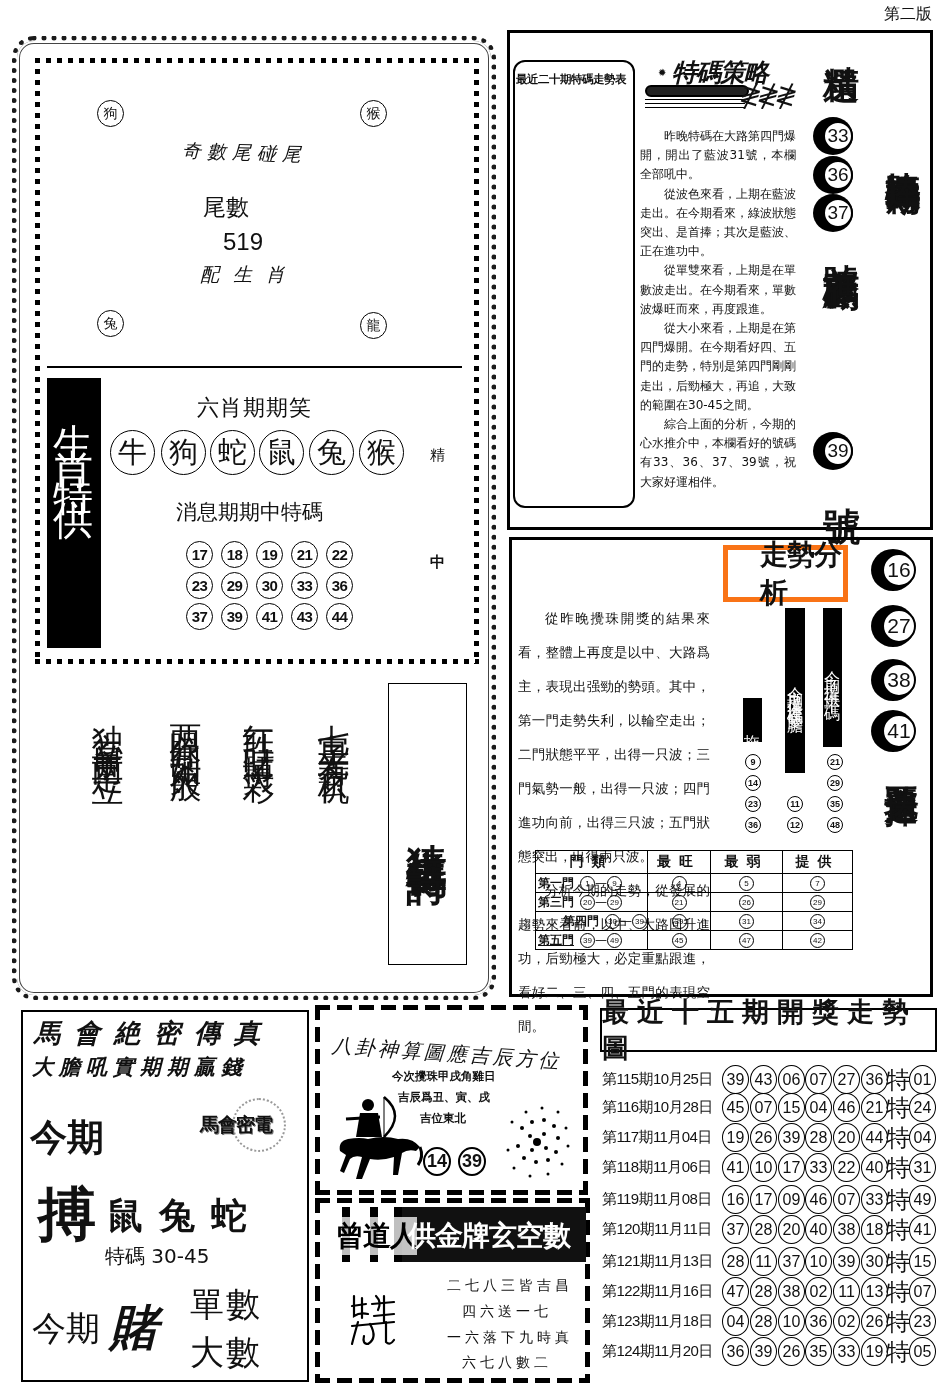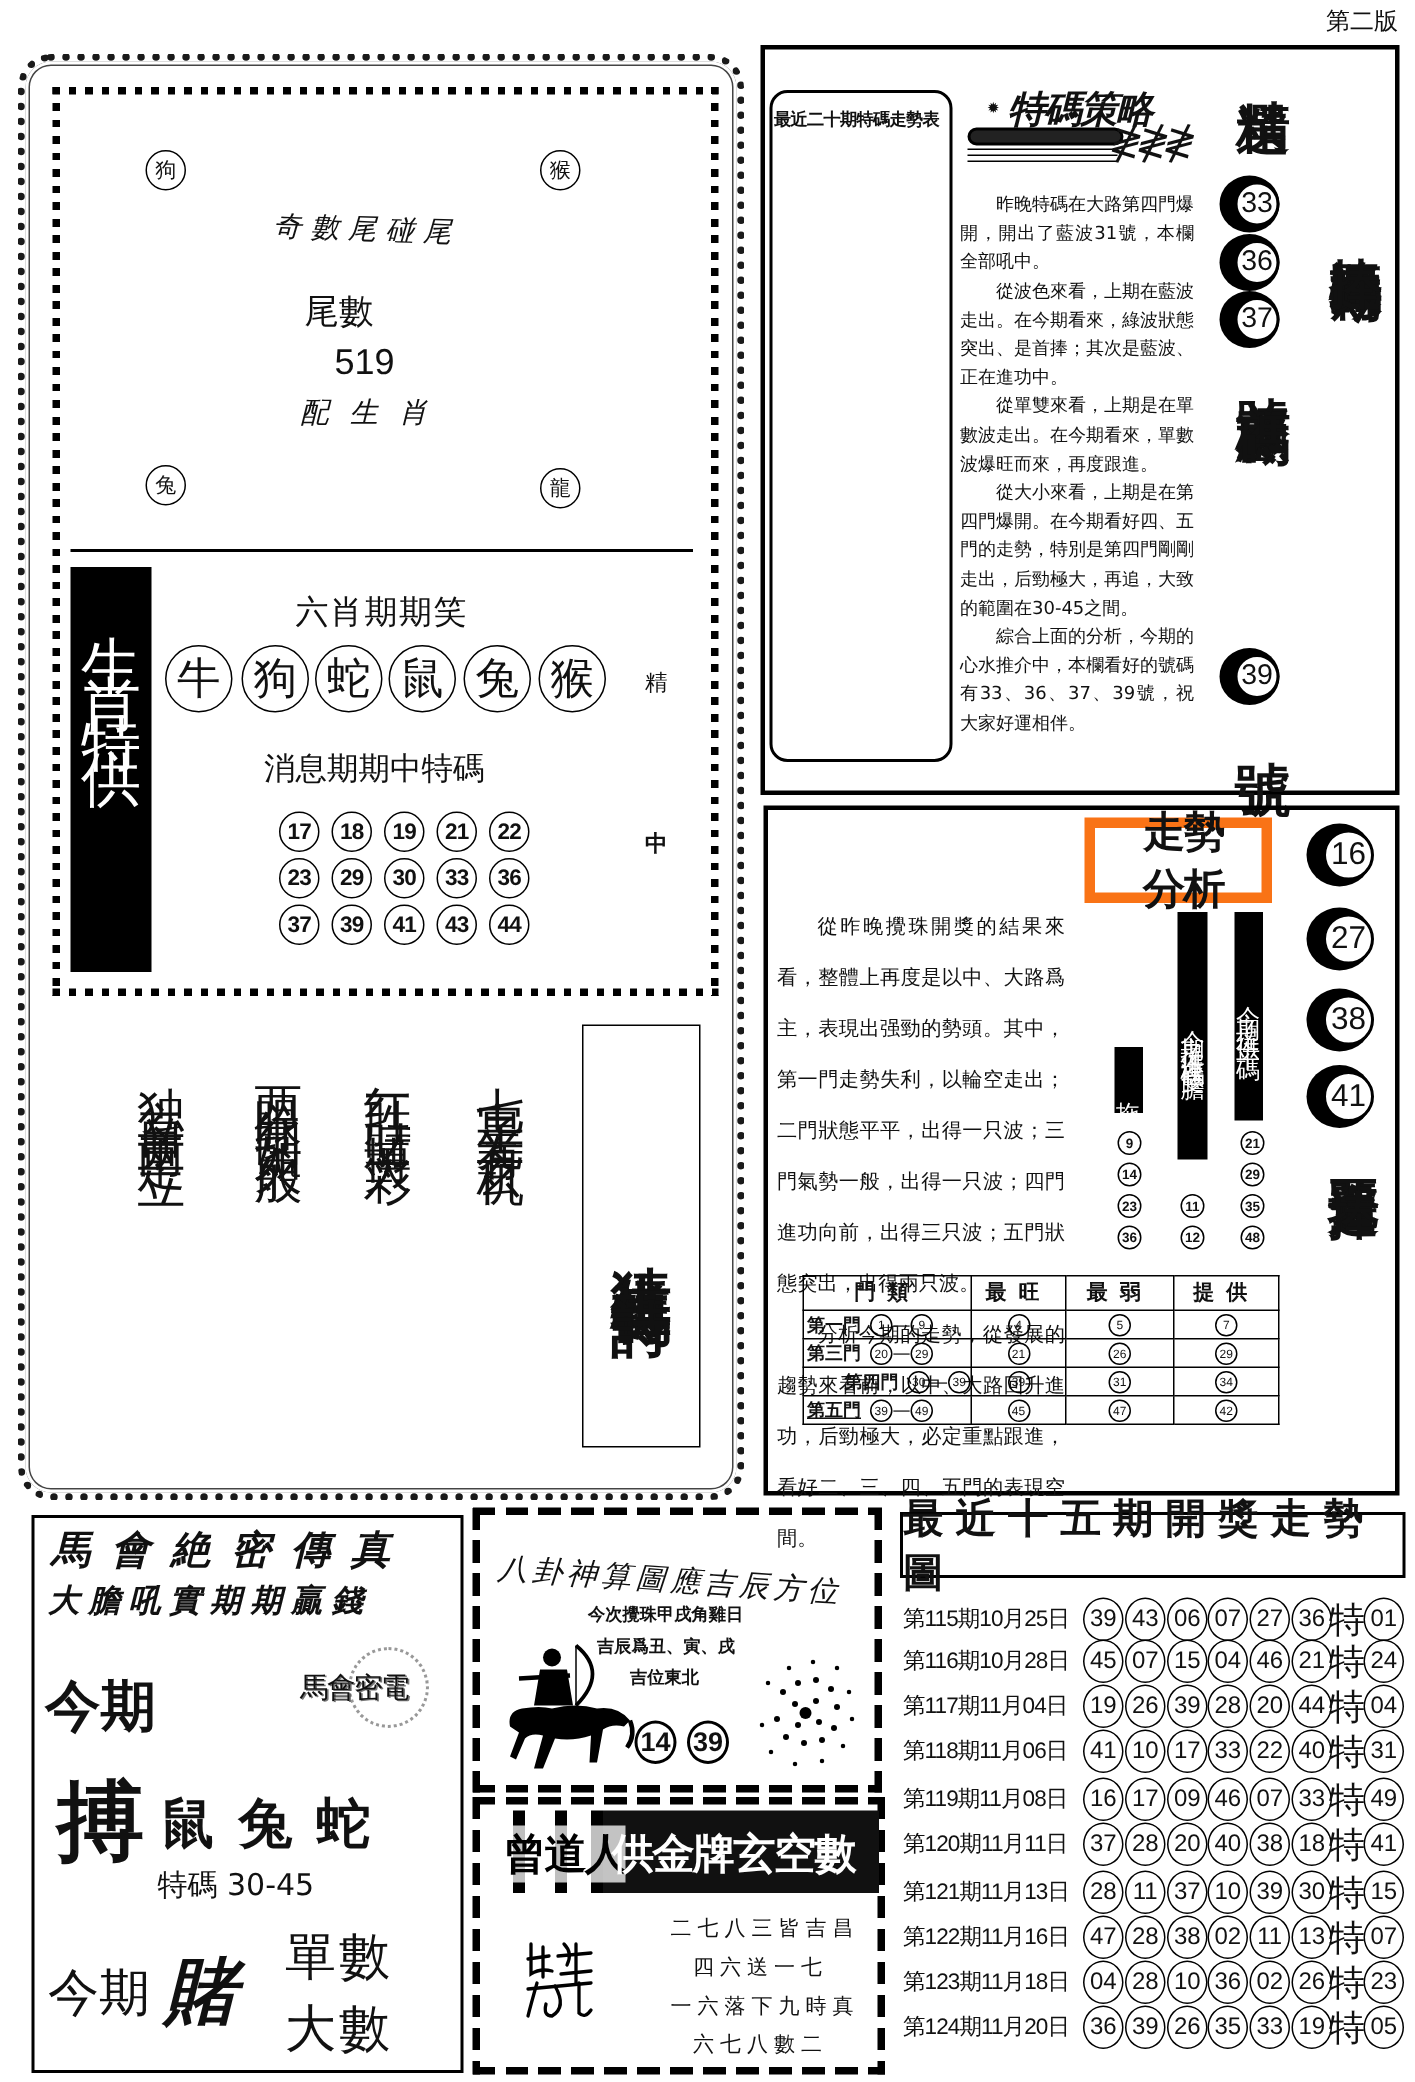--- a/index.html
+++ b/index.html
@@ -140,21 +140,21 @@
   </div>
 <div class="a v bold" style="left:816px;top:477px;font-size:38px;">號</div>
 
 <div class="a v bold" style="left:879px;top:153px;font-size:35px;letter-spacing:-1.4px;">今期特碼大路追捧</div>
 
 <div class="a" style="left:509px;top:537px;width:424px;height:460px;border:3px solid #000;box-sizing:border-box;"></div>
 <div class="a para2" style="left:518px;top:553px;width:192px;">
   <p>從昨晚攪珠開獎的結果來看，整體上再度是以中、大路爲主，表現出强勁的勢頭。其中，第一門走勢失利，以輪空走出；二門狀態平平，出得一只波；三門氣勢一般，出得一只波；四門進功向前，出得三只波；五門狀態突出，出得兩只波。</p>
   <p>分析今期的走勢，從發展的趨勢來看前，以中、大路回升進功，后勁極大，必定重點跟進，看好二、三、四、五門的表現空間。</p>
 </div>
-<div class="a bold" style="left:723px;top:545px;width:125px;height:57px;border:7px solid #f97316;box-sizing:border-box;display:flex;align-items:center;justify-content:center;padding-left:32px;">
+<div class="a bold" style="left:723px;top:545px;width:125px;height:57px;border:5px solid #f97316;box-sizing:border-box;display:flex;align-items:center;justify-content:center;padding-left:32px;">
   <span style="font-size:28px;letter-spacing:-1px;">走勢分析</span>
 </div>
 <div class="a v vbar" style="left:743px;top:698px;width:19px;height:44px;padding-top:4px;">拖</div>
 <div class="a v vbar" style="left:785px;top:608px;width:20px;height:165px;letter-spacing:4.5px;">今期提供連碼雙膽</div>
 <div class="a v vbar" style="left:823px;top:608px;width:19px;height:139px;letter-spacing:7px;">今期提供平碼</div>
 
 <div class="circ sb" style="left:745px;top:754px;">9</div>
 <div class="circ sb" style="left:745px;top:775px;">14</div>
 <div class="circ sb" style="left:745px;top:796px;">23</div>
 <div class="circ sb" style="left:745px;top:817px;">36</div>
@@ -223,21 +223,21 @@
       <td><span class="tc">42</span></td>
     </tr>
   </tbody>
     </table>
 </div>
 
 <div class="a" style="left:21px;top:1010px;width:288px;height:372px;border:2px solid #000;box-sizing:border-box;"></div>
 <div class="a bold" style="left:34px;top:1016px;font-size:26px;letter-spacing:14px;font-style:italic;">馬會絶密傳真</div>
 <div class="a bold" style="left:32px;top:1053px;font-size:21px;letter-spacing:6px;font-style:italic;">大膽吼實期期贏錢</div>
 <div class="a bold" style="left:30px;top:1113px;font-size:37px;">今期</div>
-<div class="a" style="left:200px;top:1112px;font-size:19px;letter-spacing:-1px;text-shadow:1px 1px 0 #777;">馬會密電</div>
+<div class="a" style="left:200px;top:1112px;font-size:19px;letter-spacing:-1px;text-shadow:1px 1px 0 #777;font-weight:bold;">馬會密電</div>
 <div class="a" style="left:232px;top:1098px;width:50px;height:50px;border-radius:50%;border:2px dotted #555;opacity:.6;"></div>
 <div class="a bold" style="left:38px;top:1176px;font-size:58px;font-family:'DejaVu Serif',serif;">搏</div>
 <div class="a bold" style="left:107px;top:1192px;font-size:36px;letter-spacing:16px;">鼠兔蛇</div>
 <div class="a" style="left:105px;top:1243px;font-size:20px;">特碼 30-45</div>
 <div class="a" style="left:32px;top:1306px;font-size:34px;font-family:'DejaVu Serif',serif;font-weight:300;">今期</div>
 <div class="a bold" style="left:110px;top:1296px;font-size:48px;font-style:italic;font-family:'DejaVu Serif',serif;">賭</div>
 <div class="a" style="left:190px;top:1282px;font-size:34px;letter-spacing:2px;">單數</div>
 <div class="a" style="left:190px;top:1330px;font-size:34px;letter-spacing:2px;">大數</div>
 
 <div class="a dash" style="left:315px;top:1005px;width:273px;height:190px;"></div>

